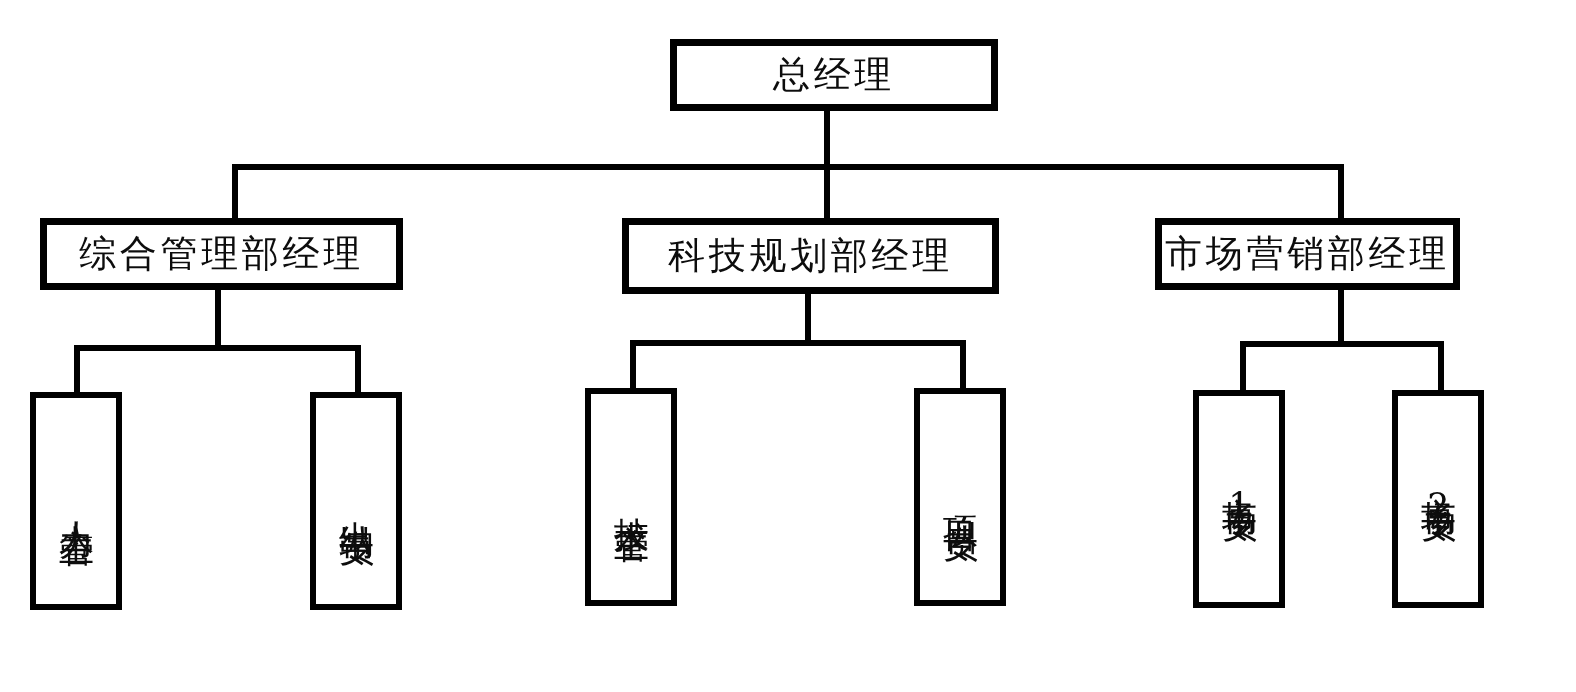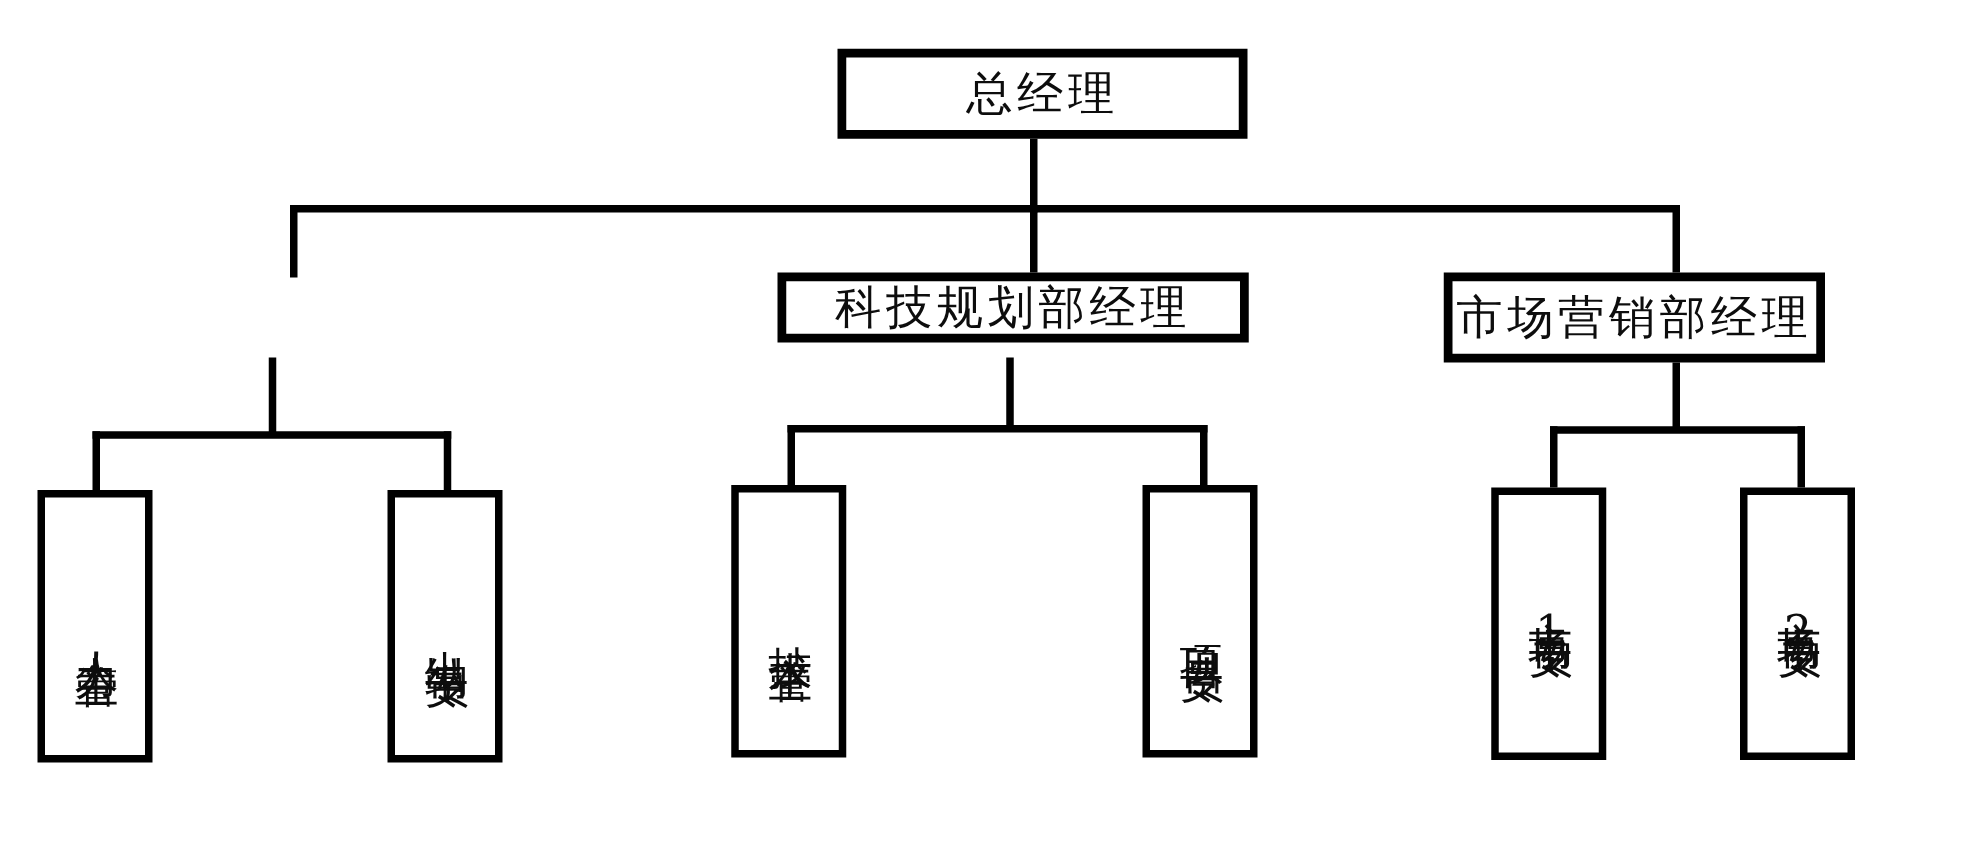--- a/index.html
+++ b/index.html
@@ -68,21 +68,24 @@
   </div>
 
   <div class="conn v" style="left:824px; top:108px; height:62px;"></div>
 
   <div class="conn h" style="left:232px; top:164px; width:1112px;"></div>
 
   <div class="conn v" style="left:232px; top:164px; height:58px;"></div>
   <div class="conn v" style="left:824px; top:164px; height:58px;"></div>
   <div class="conn v" style="left:1338px; top:164px; height:58px;"></div>
 
-  <div class="node horizontal" style="left:622px; top:218px; width:377px; height:56px;">
+  <div class="node horizontal" style="left:40px; top:218px; width:363px; height:72px;">
+    <span class="node-label">综合管理部经理</span>
+  </div>
+  <div class="node horizontal" style="left:622px; top:218px; width:377px; height:76px;">
     <span class="node-label">科技规划部经理</span>
   </div>
   <div class="node horizontal" style="left:1155px; top:218px; width:305px; height:72px;">
     <span class="node-label">市场营销部经理</span>
   </div>
 
   <div class="conn v" style="left:215px; top:286px; height:62px;"></div>
   <div class="conn h" style="left:74px; top:345px; width:287px;"></div>
   <div class="conn v" style="left:74px; top:345px; height:50px;"></div>
   <div class="conn v" style="left:355px; top:345px; height:50px;"></div>

